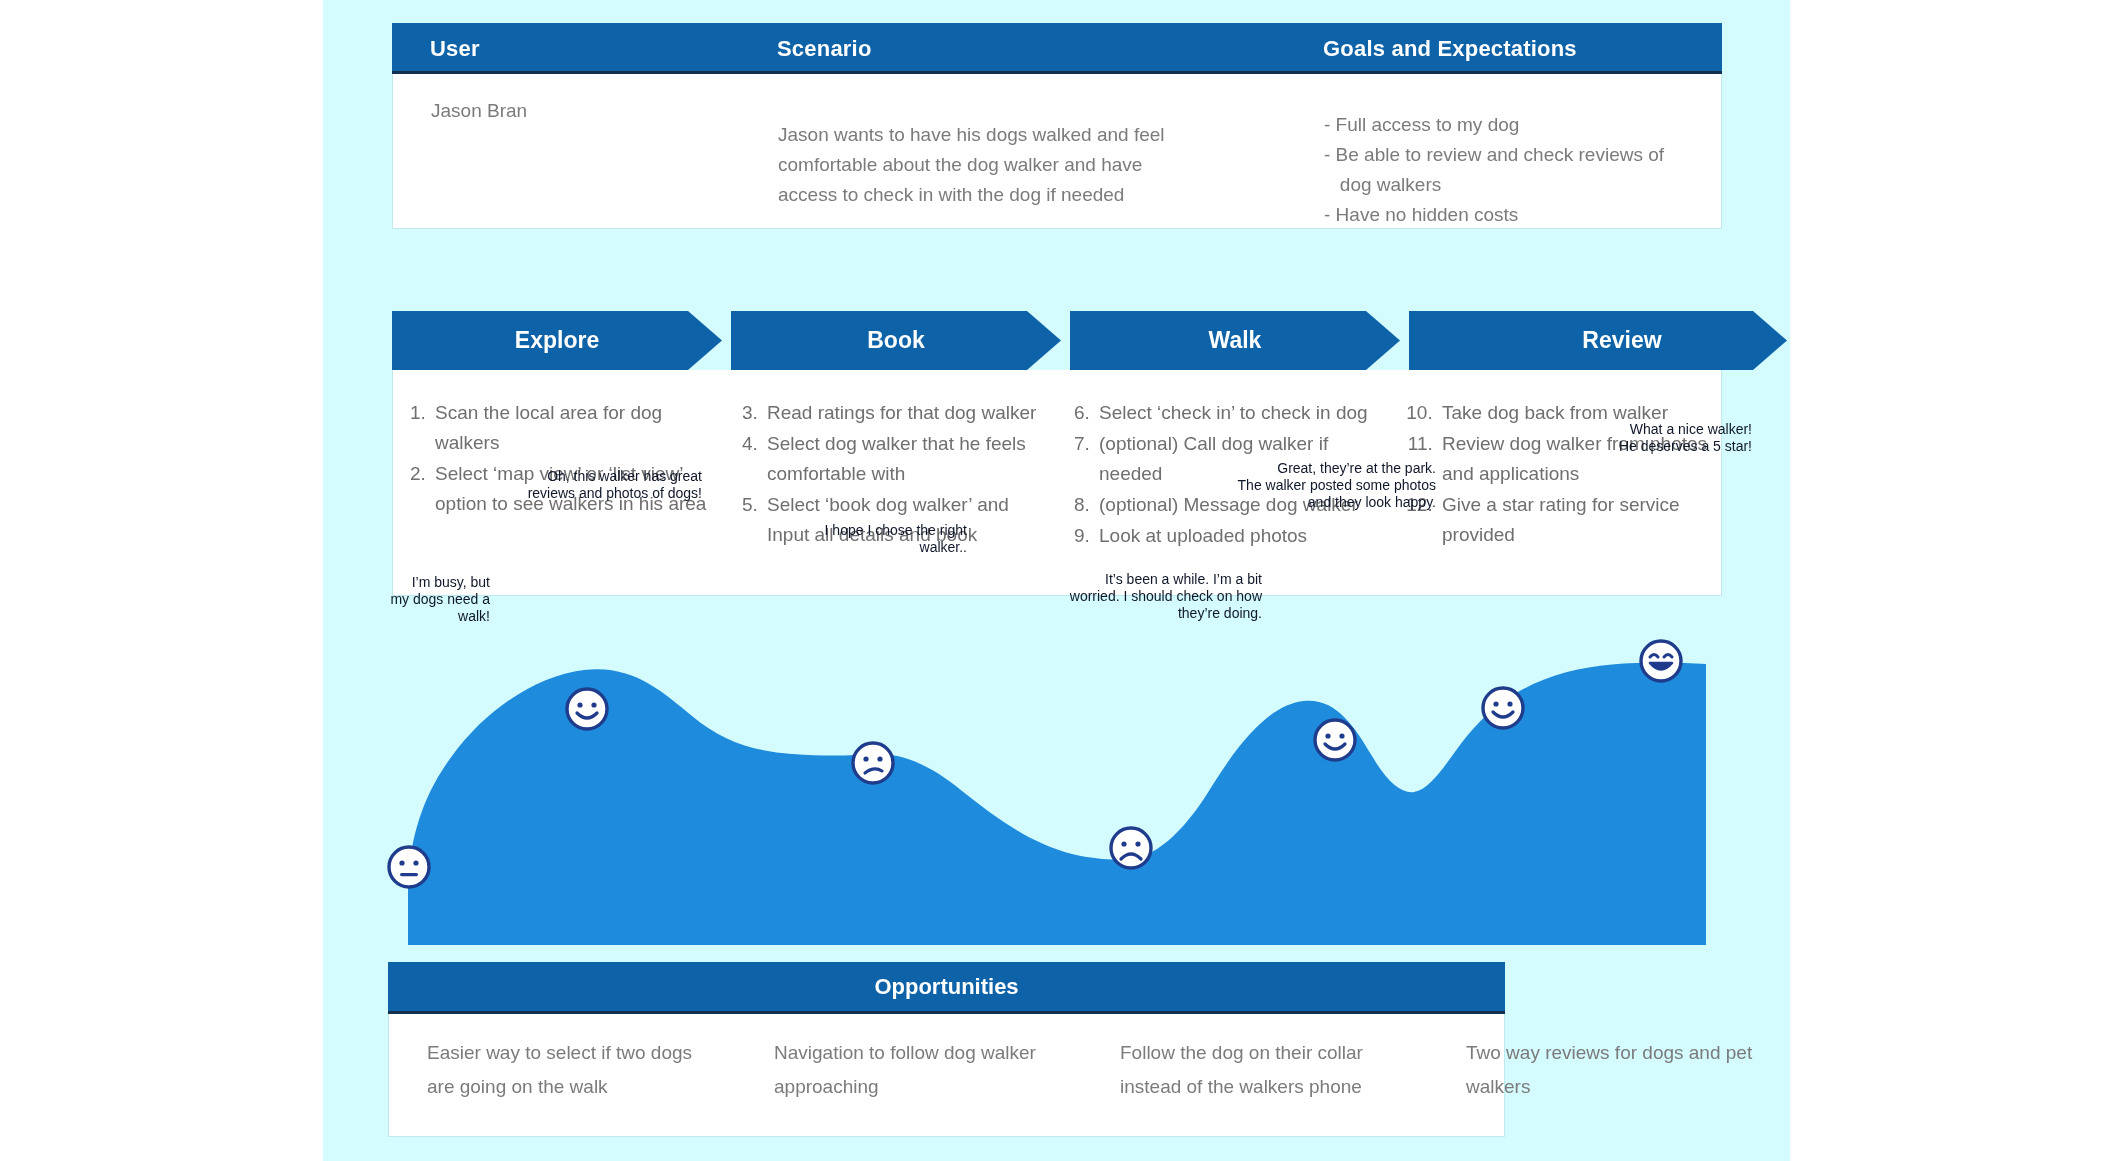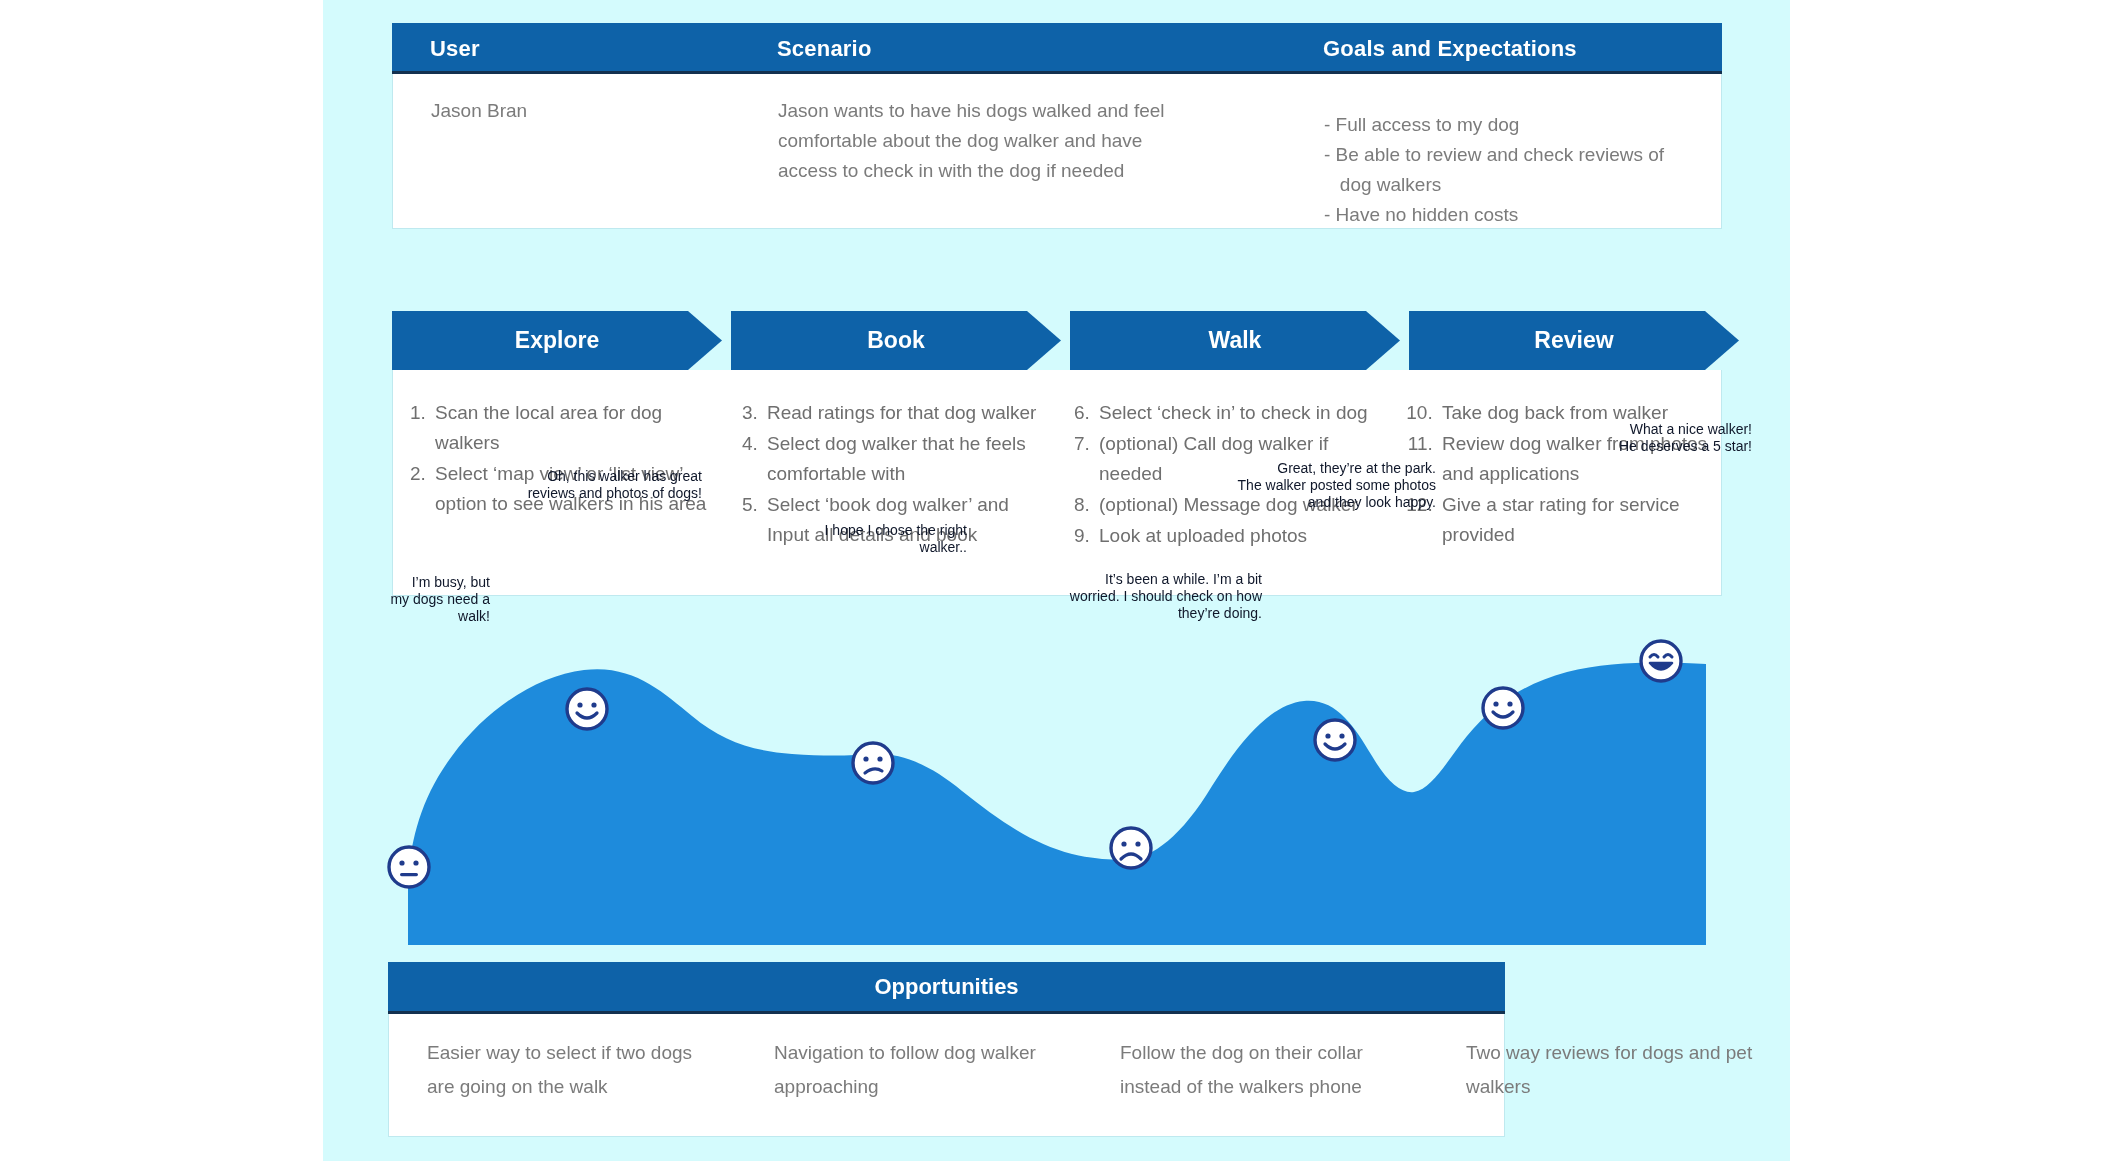--- a/index.html
+++ b/index.html
@@ -63,21 +63,21 @@
     position: absolute; left: 0; top: 51px; width: 100%; height: 155px;
   }
   #persona-body .col {
     position: absolute; top: 0;
     font-size: 19px; color: #7b7b7b; line-height: 30px;
   }
   .pcol-1 { left: 38px;  width: 330px; }
   .pcol-2 { left: 385px; width: 390px; }
   .pcol-3 { left: 931px; width: 390px; }
   #persona-body .pcol-1 { padding-top: 22px; }
-  #persona-body .pcol-2 { padding-top: 22px; }
+  #persona-body .pcol-2 { padding-top: 22px; margin-top: 24px; }
   #persona-body .pcol-3 { padding-top: 36px; }
   .goal-line { white-space: pre-wrap; }
 
   
   #stages { position: absolute; left: 392px; top: 311px; width: 1350px; height: 59px; }
   .stage-arrow {
     position: absolute; top: 0; height: 59px;
     background: #0E62A8;
     display: flex; align-items: center; justify-content: center;
     color: #ffffff; font-weight: bold; font-size: 23px;
@@ -153,21 +153,21 @@
    dog walkers</div>
       <div class="goal-line">- Have no hidden costs</div>
     </div>
   </div>
 </div>
 
 <div id="stages">
   <div class="stage-arrow" style="left:0px;width:330px;">Explore</div>
   <div class="stage-arrow" style="left:339px;width:330px;">Book</div>
   <div class="stage-arrow" style="left:678px;width:330px;">Walk</div>
-  <div class="stage-arrow" style="left:1017px;width:330px;">Review</div>
+  <div class="stage-arrow" style="left:1017px;width:330px;padding-left:48px;">Review</div>
 </div>
 
 <div class="card" id="steps-card">
   <div class="card-body" id="steps-body">
     <div class="step-col scol-1">
       <ol start="1">
         <li>Scan the local area for dog walkers</li>
         <li>Select ‘map view’ or ‘list view’ option to see walkers in his area</li>
       </ol>
     </div>

